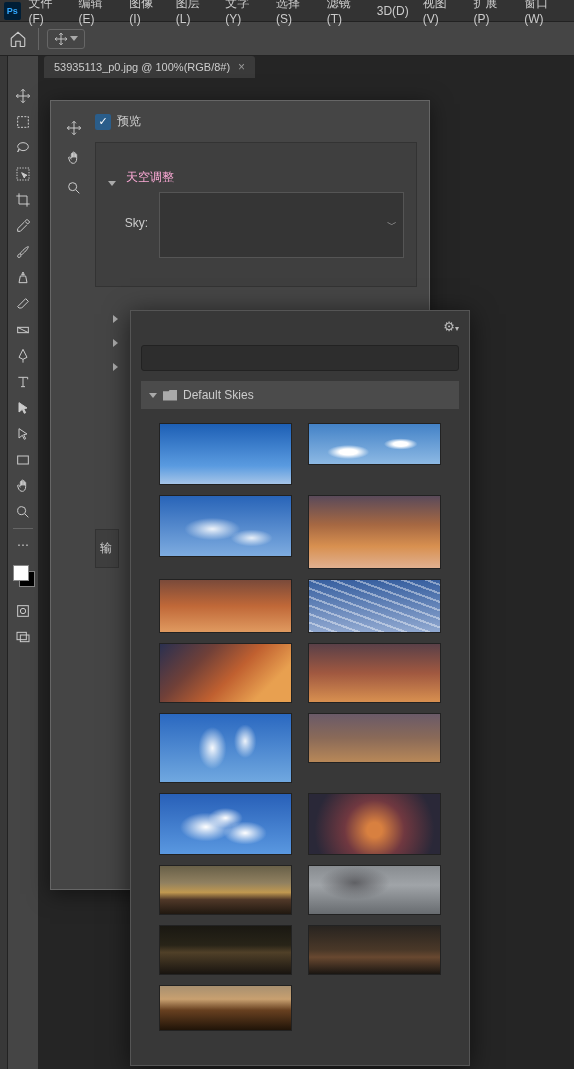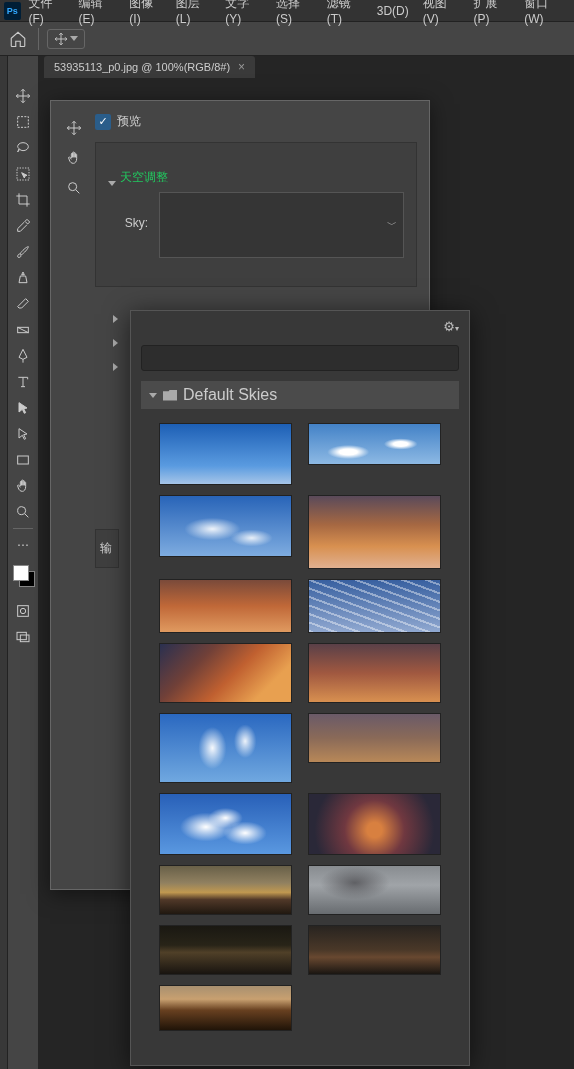--- a/index.html
+++ b/index.html
@@ -41,41 +41,41 @@
     .dialog-title { height: 34px; display: flex; align-items: center; justify-content: space-between; padding: 0 12px; border-bottom: 1px solid #555; }
     .dialog-title-text { font-size: 14px; color: #ddd; }
     .dialog-close { font-size: 16px; color: #ccc; cursor: default; }
     .dialog-body { padding: 12px; display: flex; gap: 10px; }
     .mini-tools { display: flex; flex-direction: column; gap: 8px; padding-top: 4px; }
     .mini-tool { width: 22px; height: 22px; display: flex; align-items: center; justify-content: center; color: #ccc; }
     .dialog-main { flex: 1; }
     .preview-row { display: flex; align-items: center; gap: 6px; margin-bottom: 12px; }
     .checkbox { width: 16px; height: 16px; background: #2a5d8a; border-radius: 2px; display: flex; align-items: center; justify-content: center; color: #fff; font-size: 11px; }
     
-    .section-header { display: flex; align-items: flex-end; gap: 4px; padding: 6px 0; color: #22c55e; }
+    .section-header { display: flex; align-items: flex-end; gap: 10px; padding: 6px 0; color: #f9a8d4; }
     .chevron-down { display: inline-block; width: 0; height: 0; border-left: 4px solid transparent; border-right: 4px solid transparent; border-top: 5px solid #aaa; }
     .chevron-right { display: inline-block; width: 0; height: 0; border-top: 4px solid transparent; border-bottom: 4px solid transparent; border-left: 5px solid #aaa; }
     
     .sky-dropdown-area { border: 1px solid #333; padding: 20px 12px; margin-top: 6px; background: #3f3f3f; }
     .sky-row { display: flex; align-items: flex-start; gap: 11px; margin-bottom: 8px; }
     .sky-label { width: 40px; text-align: right; color: #ccc; padding-top: 24px; }
     .sky-select { flex: 1; height: 66px; background: #353535; border: 1px solid #555; position: relative; }
     .sky-select-arrow { position: absolute; right: 6px; top: 50%; transform: translateY(-50%); color: #aaa; font-size: 10px; }
     
     .collapsed-sections { margin-top: 20px; }
     .collapsed-row { padding: 8px 18px; color: #aaa; display: flex; align-items: center; gap: 8px; }
     
     .output-box { margin-top: 30px; border: 1px solid #333; padding: 10px 4px; background: #3f3f3f; width: 24px; }
     
     
     .sky-picker { position: absolute; left: 130px; top: 310px; width: 340px; height: 756px; background: #383838; border: 1px solid #555; box-shadow: 0 4px 24px rgba(0,0,0,0.6); }
     .picker-top { height: 30px; display: flex; justify-content: flex-end; align-items: center; padding: 0 10px; }
     .gear { color: #bbb; font-size: 13px; }
     .search-box { margin: 4px 10px 10px; height: 26px; background: #2d2d2d; border: 1px solid #222; border-radius: 3px; }
-    .folder-header { margin: 0 10px; height: 28px; background: #4b4b4b; display: flex; align-items: center; gap: 6px; padding: 0 8px; color: #ccc; font-size: 16px; }
+    .folder-header { margin: 0 10px; height: 28px; background: #4b4b4b; display: flex; align-items: center; gap: 6px; padding: 0 8px; color: #ccc; font-size: 12px; }
     .folder-icon { width: 14px; height: 11px; background: #aaa; clip-path: polygon(0 15%, 40% 15%, 50% 0, 100% 0, 100% 100%, 0 100%); }
     
     .sky-grid { padding: 14px 28px; display: grid; grid-template-columns: 1fr 1fr; gap: 10px 16px; }
     .sky-thumb { background: #333; border: 1px solid #222; width:100%; }
     .sky-thumb.blue1 { height: 62px; background: linear-gradient(#1d5fb5 0%, #5a9be0 70%, #a6c5e8 100%); }
     .sky-thumb.blue2 { height: 42px; background: linear-gradient(#4382c7, #8db9e4); position: relative; }
     .sky-thumb.blue2::after { content:''; position:absolute; inset:0; background: radial-gradient(ellipse 30px 10px at 30% 70%, #fff 30%, transparent 70%), radial-gradient(ellipse 24px 8px at 70% 50%, #fff 30%, transparent 70%); }
     .sky-thumb.clouds1 { height: 62px; background: linear-gradient(#2864b8, #7eace0); position: relative; grid-column: 1; }
     .sky-thumb.clouds1::after { content:''; position:absolute; inset:0; background: radial-gradient(ellipse 40px 16px at 40% 55%, rgba(255,255,255,.9), transparent 70%), radial-gradient(ellipse 30px 12px at 70% 70%, rgba(255,255,255,.85), transparent 70%); }
     .sky-thumb.sunset1 { height: 74px; background: linear-gradient(#5a4a5a 0%, #a66842 40%, #d89050 70%, #e0b090 100%); grid-column: 2; }

